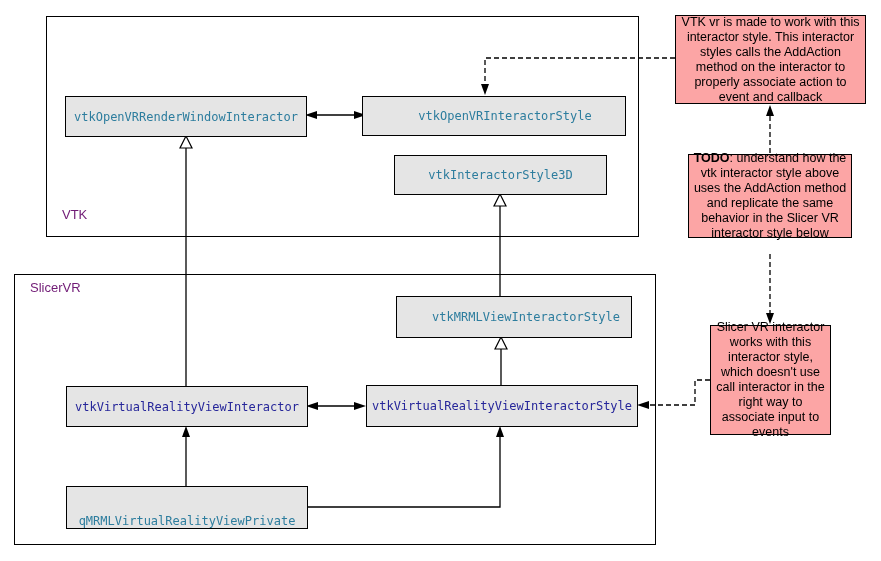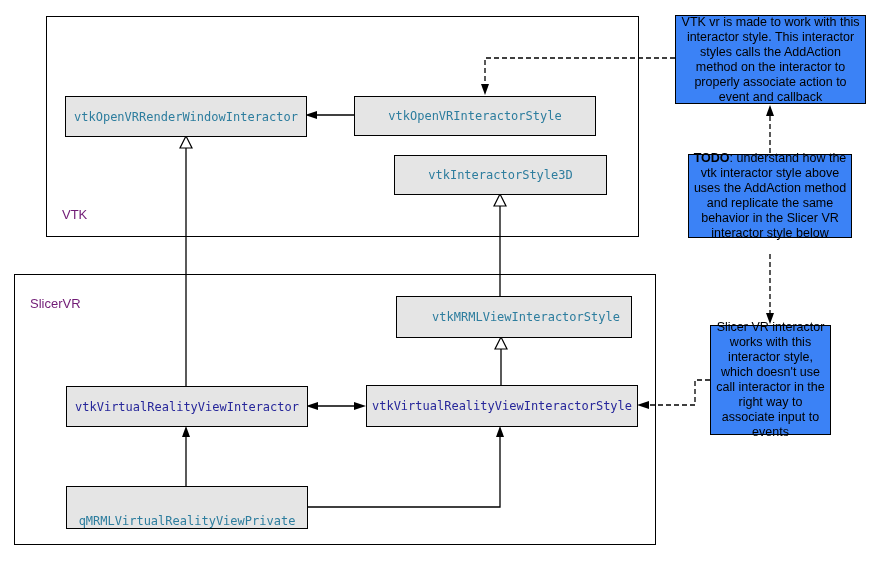--- a/index.html
+++ b/index.html
@@ -40,21 +40,21 @@
     justify-content: center;
     font-family: "DejaVu Sans Mono", monospace;
     font-size: 12px;
     white-space: nowrap;
   }
   .class-box.teal { color: #2d7d9e; }
   .class-box.navy { color: #26269a; }
   .note-box {
     position: absolute;
     border: 1px solid #000000;
-    background: #3b82f6;
+    background: #fca5a5;
     display: flex;
     align-items: center;
     justify-content: center;
     text-align: center;
     font-size: 12.5px;
     line-height: 15px;
     color: #000000;
     padding: 2px 3px;
     box-sizing: border-box;
   }
@@ -66,21 +66,21 @@
 </style>
 </head>
 <body>
 
 <div id="canvas">
 
   <div class="group-box" style="left:46px; top:16px; width:591px; height:219px;"></div>
   <div class="group-label" style="left:62px; top:207px;">VTK</div>
 
   <div class="group-box" style="left:14px; top:274px; width:640px; height:269px;"></div>
-  <div class="group-label" style="left:30px; top:296px;">SlicerVR</div>
+  <div class="group-label" style="left:30px; top:280px;">SlicerVR</div>
 
   <svg class="connectors" viewBox="0 0 881 561">
 
     <g>
       <line class="conn" x1="317" y1="115" x2="355" y2="115"></line>
       <polygon class="arrow-filled" points="305,115 317,111 317,119"></polygon>
       <polygon class="arrow-filled" points="366,115 354,111 354,119"></polygon>
     </g>
 
     <g>
@@ -132,21 +132,21 @@
     <g>
       <polyline class="conn dashed" points="710,380 695,380 695,405 649,405"></polyline>
       <polygon class="arrow-filled" points="637,405 649,401 649,409"></polygon>
     </g>
   </svg>
 
   <div class="class-box teal" style="left:65px; top:96px; width:240px; height:39px;">
     <span>vtkOpenVRRenderWindowInteractor</span>
   </div>
 
-  <div class="class-box teal" style="left:354px; top:96px; width:240px; height:38px;">
+  <div class="class-box teal" style="left:362px; top:96px; width:240px; height:38px;padding-left:22px;">
     <span>vtkOpenVRInteractorStyle</span>
   </div>
 
   <div class="class-box teal" style="left:394px; top:155px; width:211px; height:38px;">
     <span>vtkInteractorStyle3D</span>
   </div>
 
   <div class="class-box teal" style="left:396px; top:296px; width:210px; height:40px;padding-left:24px;">
     <span>vtkMRMLViewInteractorStyle</span>
   </div>

